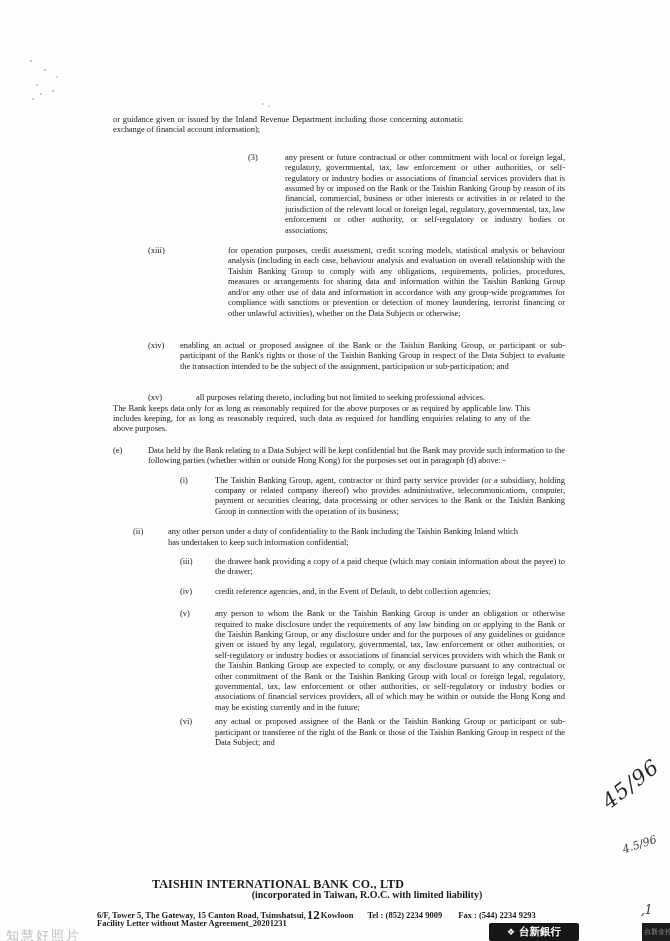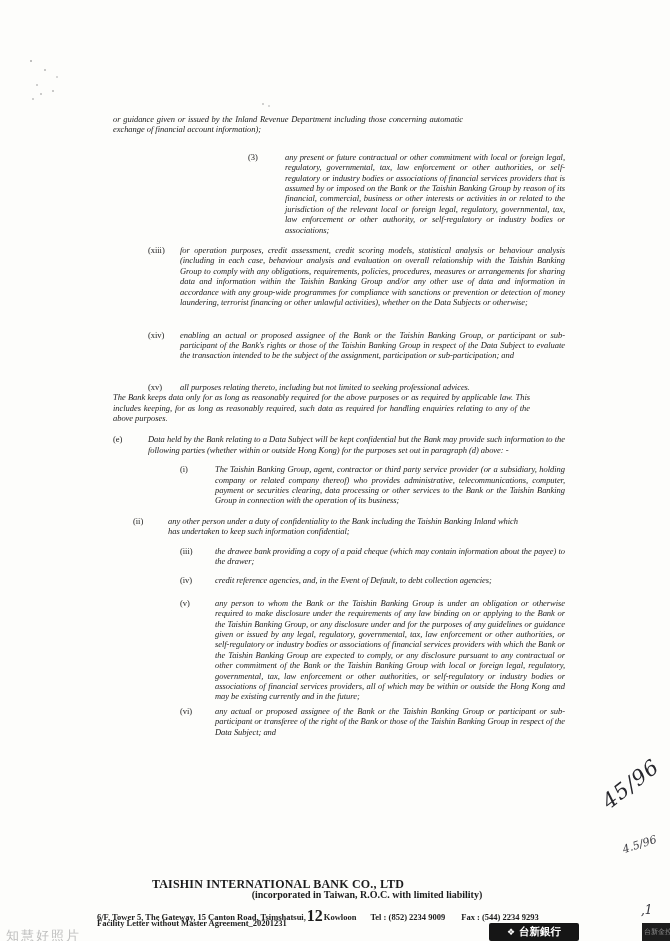--- a/index.html
+++ b/index.html
@@ -6,50 +6,50 @@
   html,body{margin:0;padding:0;background:#ffffff;}
   .page{
     position:relative;width:670px;height:941px;background:#fdfdfb;overflow:hidden;
     font-family:"Liberation Serif", serif;color:#1c1c1c;
   }
   
   .content{
     position:absolute;left:113px;top:114px;width:452px;
     font-size:8.5px;line-height:10.4px;letter-spacing:-0.05px;
   }
-  .content p{margin:0;font-style:italic;}
+  .content p{margin:0;}
   .jtext{text-align:justify;}
   .cont{margin:0 0 0 102px;width:350px;}
   .li{display:flex;}
   .li .mk{flex:0 0 auto;}
   .li .txt{flex:1;text-align:justify;margin:0;}
   .li-3{margin:17px 0 0 135px;width:317px;}
   .li-3 .mk{width:37px;}
   .li-r{margin-left:35px;width:417px;}
   .li-r .mk{width:32px;}
-  .li-r1{margin-top:10px;}
+  .li-r1{margin-top:10px;gap:48px;}
   .li-r2{margin-top:22px;}
-  .li-r3{margin-top:21px;}
+  .li-r3{margin-top:21px;gap:16px;}
   .retention{margin:12px 0 0 35px;width:417px;}
   .li-e{margin:11px 0 0 0;width:452px;}
   .li-e .mk{width:35px;}
   .li-i{margin-left:67px;width:385px;}
   .li-i .mk{width:35px;}
   .mt9{margin-top:9px;}  .mt10{margin-top:10px;margin-left:20px;}
   .mt12{margin-top:12px;} .mt17{margin-top:4px;}
   
   .bank-name{position:absolute;top:877px;left:0;width:556px;text-align:center;
     font-weight:bold;font-size:12px;letter-spacing:.2px;}
   .incorp{position:absolute;top:889px;left:0;width:670px;text-align:center;
     font-weight:bold;font-size:10px;padding-left:32px;}
   .addr{position:absolute;top:906px;left:97px;width:480px;font-size:8.5px;font-weight:bold;
     white-space:nowrap;}
   .addr .gap1{display:inline-block;width:14px;}
   .addr .gap2{display:inline-block;width:16px;}
-  .pgnum{font-size:16px;font-weight:bold;margin:13px 1px;position:relative;top:1px;}
+  .pgnum{font-size:13px;font-weight:bold;margin:13px 1px;position:relative;top:1px;}
   .docref{position:absolute;top:918px;left:97px;font-size:8.5px;font-weight:bold;}
   
   .hw{position:absolute;font-family:"DejaVu Serif", serif;font-style:italic;color:#26262c;}
   .hw1{left:598px;top:772px;font-size:21px;transform:rotate(-38deg);letter-spacing:1px;}
   .hw2{left:622px;top:838px;font-size:11px;transform:rotate(-18deg);color:#3a3a40;}
   .hw3{left:641px;top:903px;font-size:12px;color:#33333a;}
   
   .specks{position:absolute;left:30px;top:60px;width:2px;height:2px;background:#777;
     border-radius:50%;opacity:.6;
     box-shadow:14px 9px 0 #888,6px 24px 0 #999,22px 30px 0 #8a8a8a,2px 38px 0 #999,

